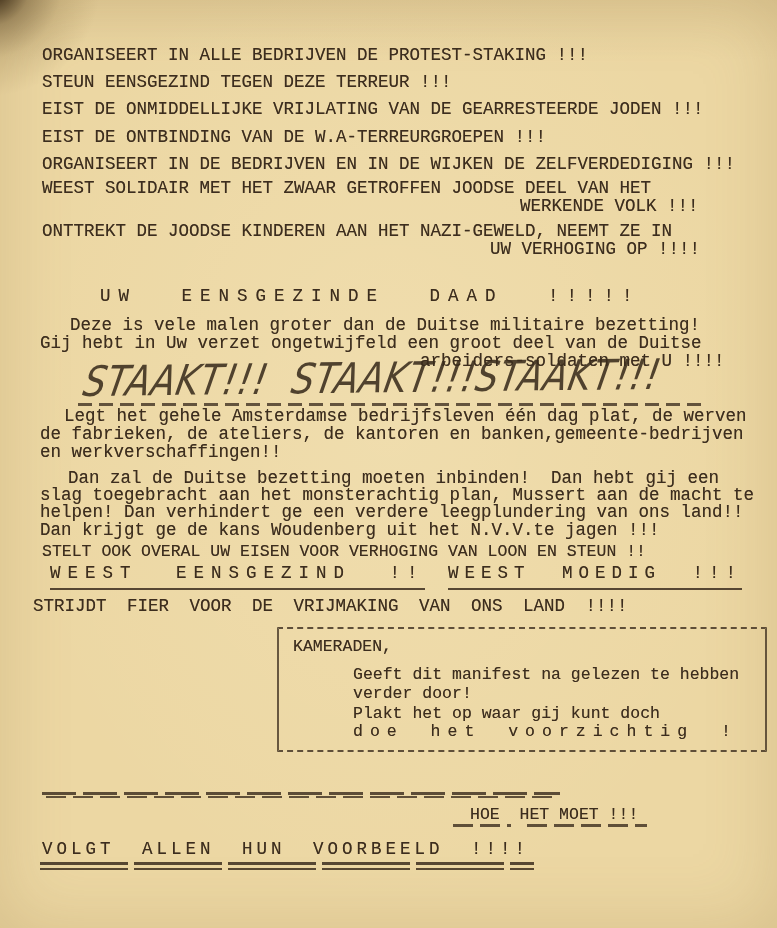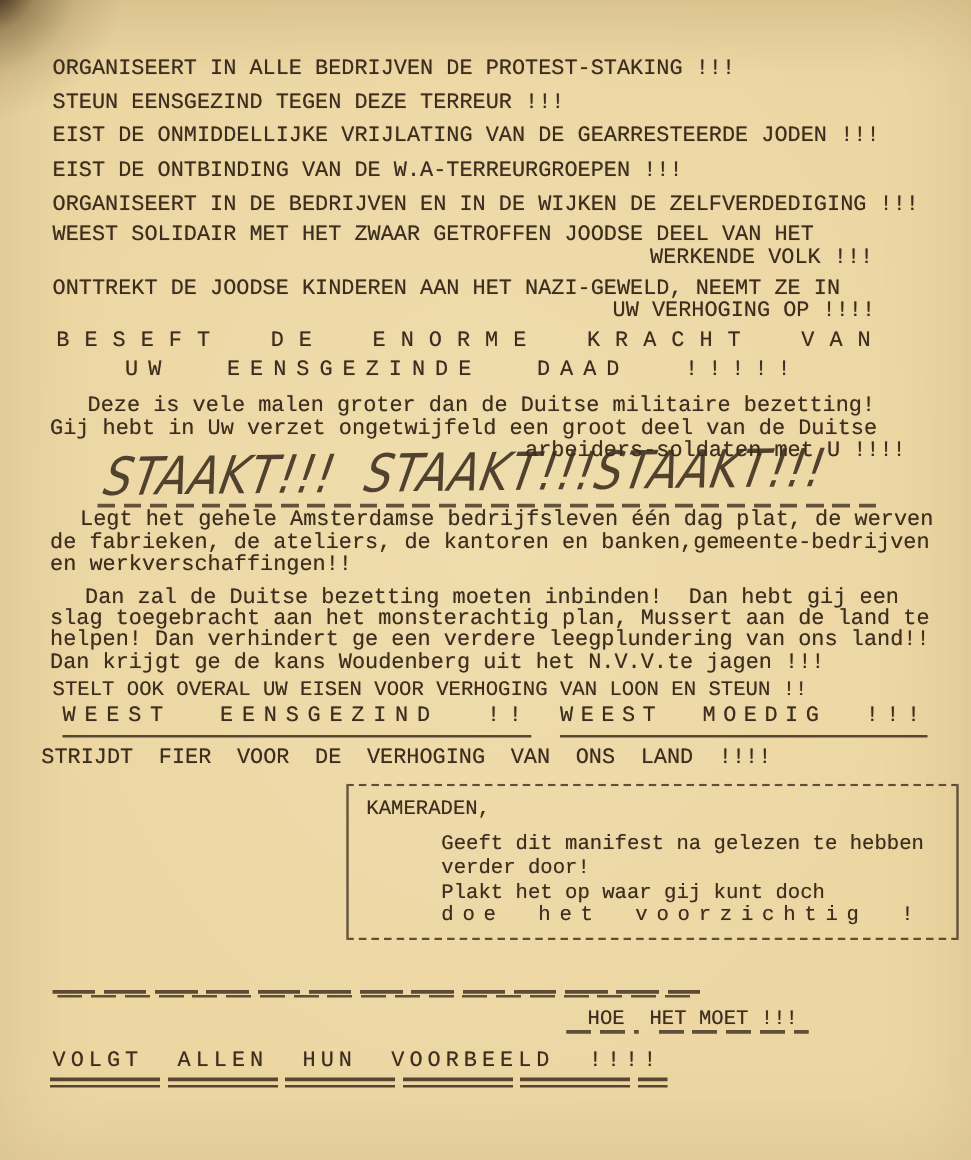--- a/index.html
+++ b/index.html
@@ -73,45 +73,44 @@
   <div class="t" style="left:42px;top:100px">EIST DE ONMIDDELLIJKE VRIJLATING VAN DE GEARRESTEERDE JODEN !!!</div>
   <div class="t" style="left:42px;top:128px">EIST DE ONTBINDING VAN DE W.A-TERREURGROEPEN !!!</div>
   <div class="t" style="left:42px;top:155px">ORGANISEERT IN DE BEDRIJVEN EN IN DE WIJKEN DE ZELFVERDEDIGING !!!</div>
 
   <div class="t" style="left:42px;top:179px">WEEST SOLIDAIR MET HET ZWAAR GETROFFEN JOODSE DEEL VAN HET</div>
   <div class="t" style="left:520px;top:197px">WERKENDE VOLK !!!</div>
 
   <div class="t" style="left:42px;top:222px">ONTTREKT DE JOODSE KINDEREN AAN HET NAZI-GEWELD, NEEMT ZE IN</div>
   <div class="t" style="left:490px;top:240px">UW VERHOGING OP !!!!</div>
 
-  <div class="t beseft1" style="left:45px;top:264px">BESEFT DE ENORME KRACHT VAN</div>
   <div class="t beseft2" style="left:100px;top:287px">UW EENSGEZINDE DAAD !!!!!</div>
 
   <div class="t" style="left:70px;top:316px">Deze is vele malen groter dan de Duitse militaire bezetting!</div>
   <div class="t" style="left:40px;top:334px">Gij hebt in Uw verzet ongetwijfeld een groot deel van de Duitse</div>
   <div class="t" style="left:420px;top:352px">arbeiders-soldaten met U !!!!</div>
 
   <div class="staakt" style="left:80px;top:360px">STAAKT!!!  STAAKT!!!STAAKT!!!</div>
   <div class="uline d-short" style="left:78px;top:403px;width:625px"></div>
 
   <div class="t" style="left:64px;top:407px">Legt het gehele Amsterdamse bedrijfsleven één dag plat, de werven</div>
   <div class="t" style="left:40px;top:425px">de fabrieken, de ateliers, de kantoren en banken,gemeente-bedrijven</div>
   <div class="t" style="left:40px;top:443px">en werkverschaffingen!!</div>
 
   <div class="t" style="left:68px;top:469px">Dan zal de Duitse bezetting moeten inbinden!  Dan hebt gij een</div>
-  <div class="t" style="left:40px;top:486px">slag toegebracht aan het monsterachtig plan, Mussert aan de land te</div>
+  <div class="t" style="left:40px;top:486px">slag toegebracht aan het monsterachtig plan, Mussert aan de macht te</div>
   <div class="t" style="left:40px;top:503px">helpen! Dan verhindert ge een verdere leegplundering van ons land!!</div>
   <div class="t" style="left:40px;top:521px">Dan krijgt ge de kans Woudenberg uit het N.V.V.te jagen !!!</div>
 
   <div class="t sz165" style="left:42px;top:543px">STELT OOK OVERAL UW EISEN VOOR VERHOGING VAN LOON EN STEUN !!</div>
 
   <div class="t weest1" style="left:50px;top:564px">WEEST EENSGEZIND !!</div>
   <div class="t weest2" style="left:448px;top:564px">WEEST MOEDIG !!!</div>
 
-  <div class="t strijdt" style="left:33px;top:597px">STRIJDT FIER VOOR DE VERHOGING VAN ONS LAND !!!!</div>
+  <div class="t strijdt" style="left:33px;top:597px">STRIJDT FIER VOOR DE VRIJMAKING VAN ONS LAND !!!!</div>
 
   <div class="kbox">
     <div class="t sz165" style="left:14px;top:9px">KAMERADEN,</div>
     <div class="t sz165" style="left:74px;top:37px">Geeft dit manifest na gelezen te hebben</div>
     <div class="t sz165" style="left:74px;top:56px">verder door!</div>
     <div class="t sz165" style="left:74px;top:76px">Plakt het op waar gij kunt doch</div>
     <div class="t sz165 boxspaced" style="left:74px;top:94px">doe het voorzichtig !</div>
   </div>
 
   <div class="uline d-long" style="left:42px;top:792px;width:518px"></div>

